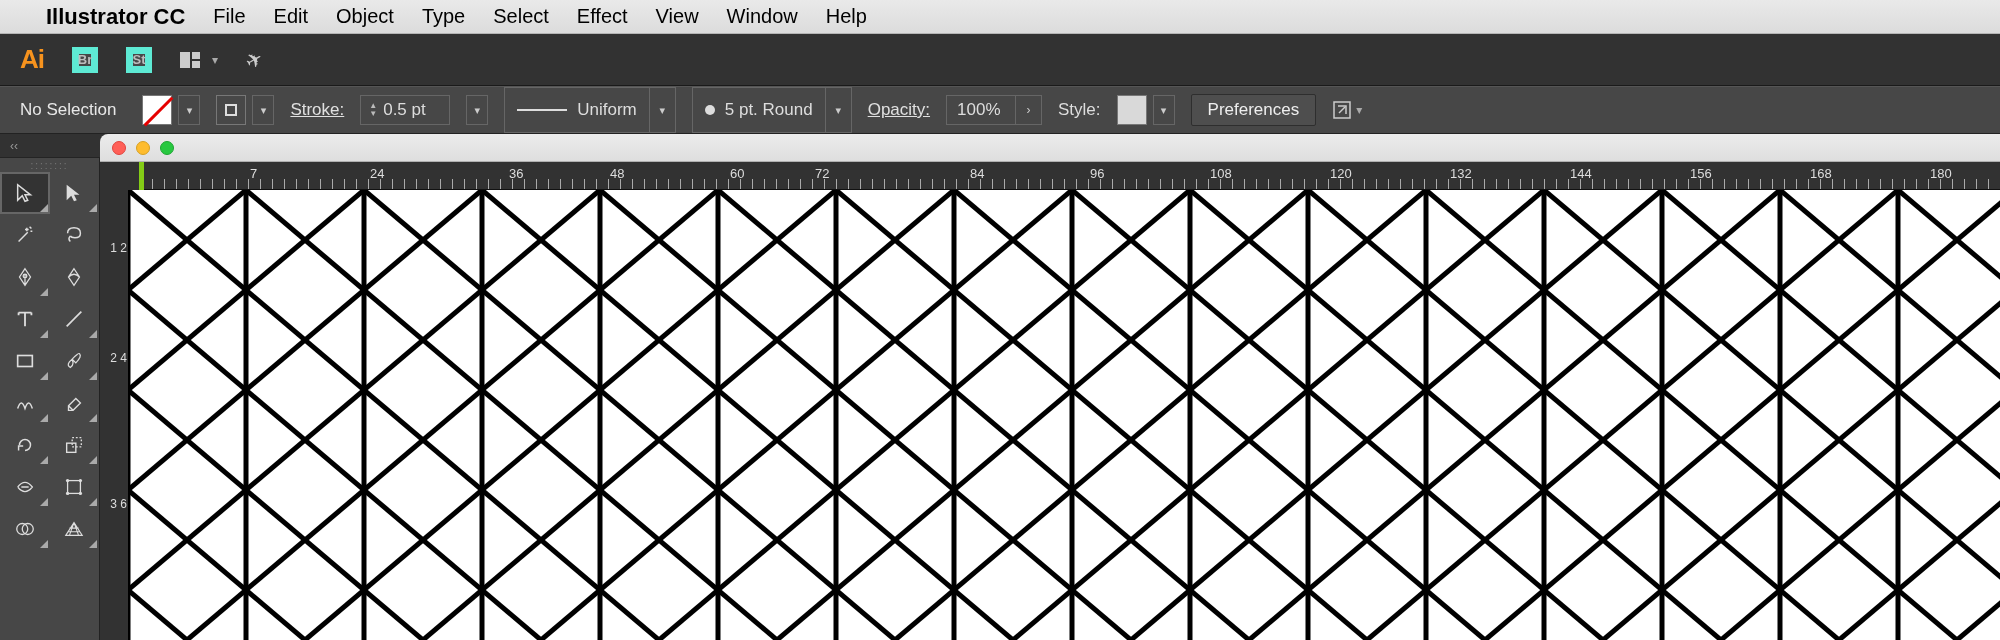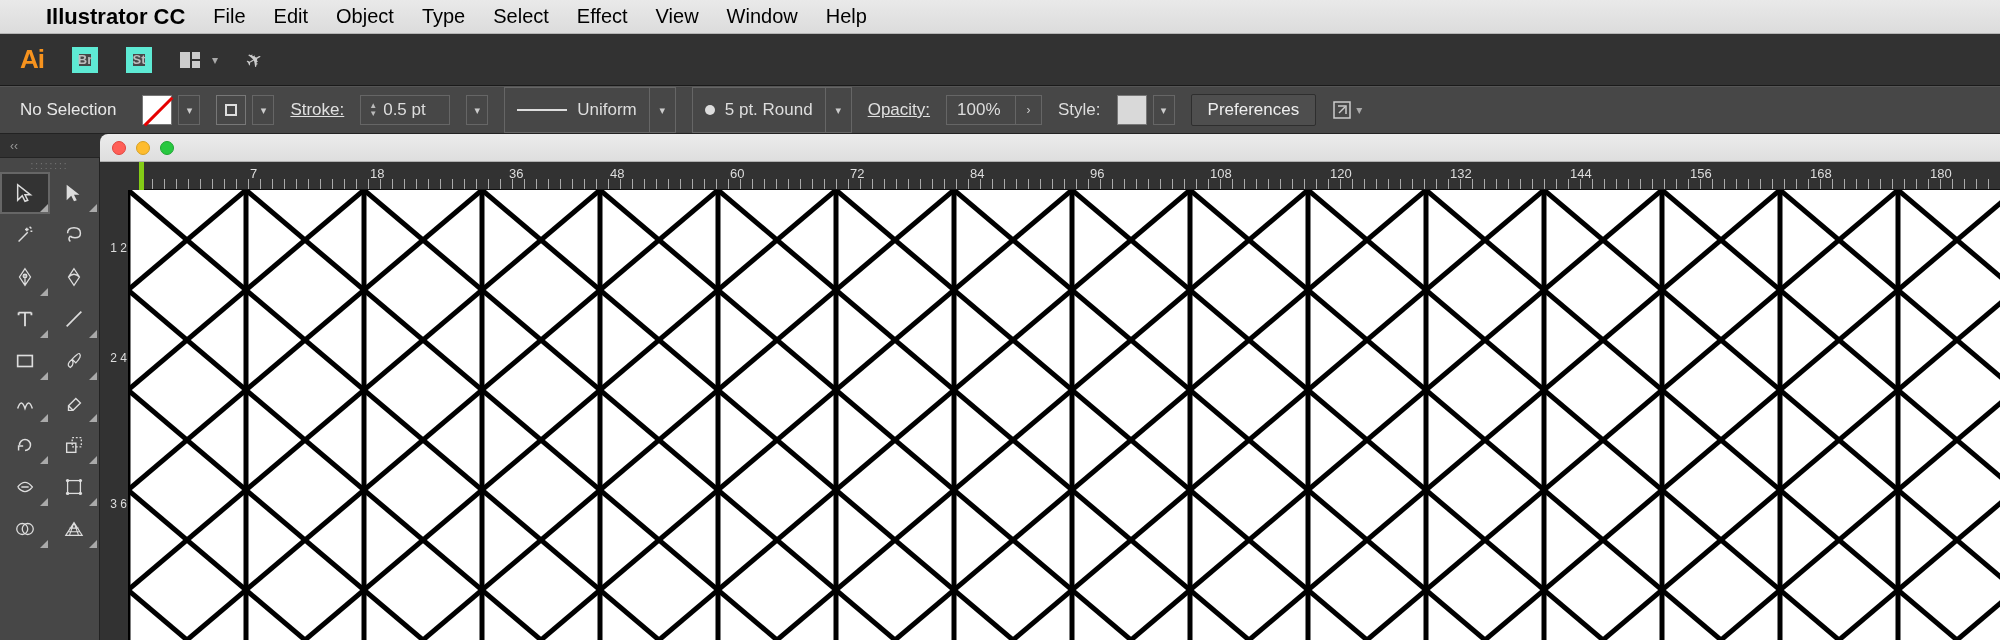--- a/index.html
+++ b/index.html
@@ -479,25 +479,25 @@
     <div class="traffic tr-r"></div>
     <div class="traffic tr-y"></div>
     <div class="traffic tr-g"></div>
   </div>
   <div class="ruler-area">
     <div class="ruler-corner"></div>
     <div class="ruler-h">
       <div class="ticks"></div>
     <span class="major" style="left: 2px;">0</span>
         <span class="major" style="left: 122px;">7</span>
-        <span class="major" style="left: 242px;">18</span>
+        <span class="major" style="left: 242px;">24</span>
         <span class="major" style="left: 381px;">36</span>
         <span class="major" style="left: 482px;">48</span>
         <span class="major" style="left: 602px;">60</span>
-        <span class="major" style="left: 722px;">72</span>
+        <span class="major" style="left: 687px;">72</span>
         <span class="major" style="left: 842px;">84</span>
         <span class="major" style="left: 962px;">96</span>
         <span class="major" style="left: 1082px;">108</span>
         <span class="major" style="left: 1202px;">120</span>
         <span class="major" style="left: 1322px;">132</span>
         <span class="major" style="left: 1442px;">144</span>
         <span class="major" style="left: 1562px;">156</span>
         <span class="major" style="left: 1682px;">168</span>
         <span class="major" style="left: 1802px;">180</span>
       </div>

